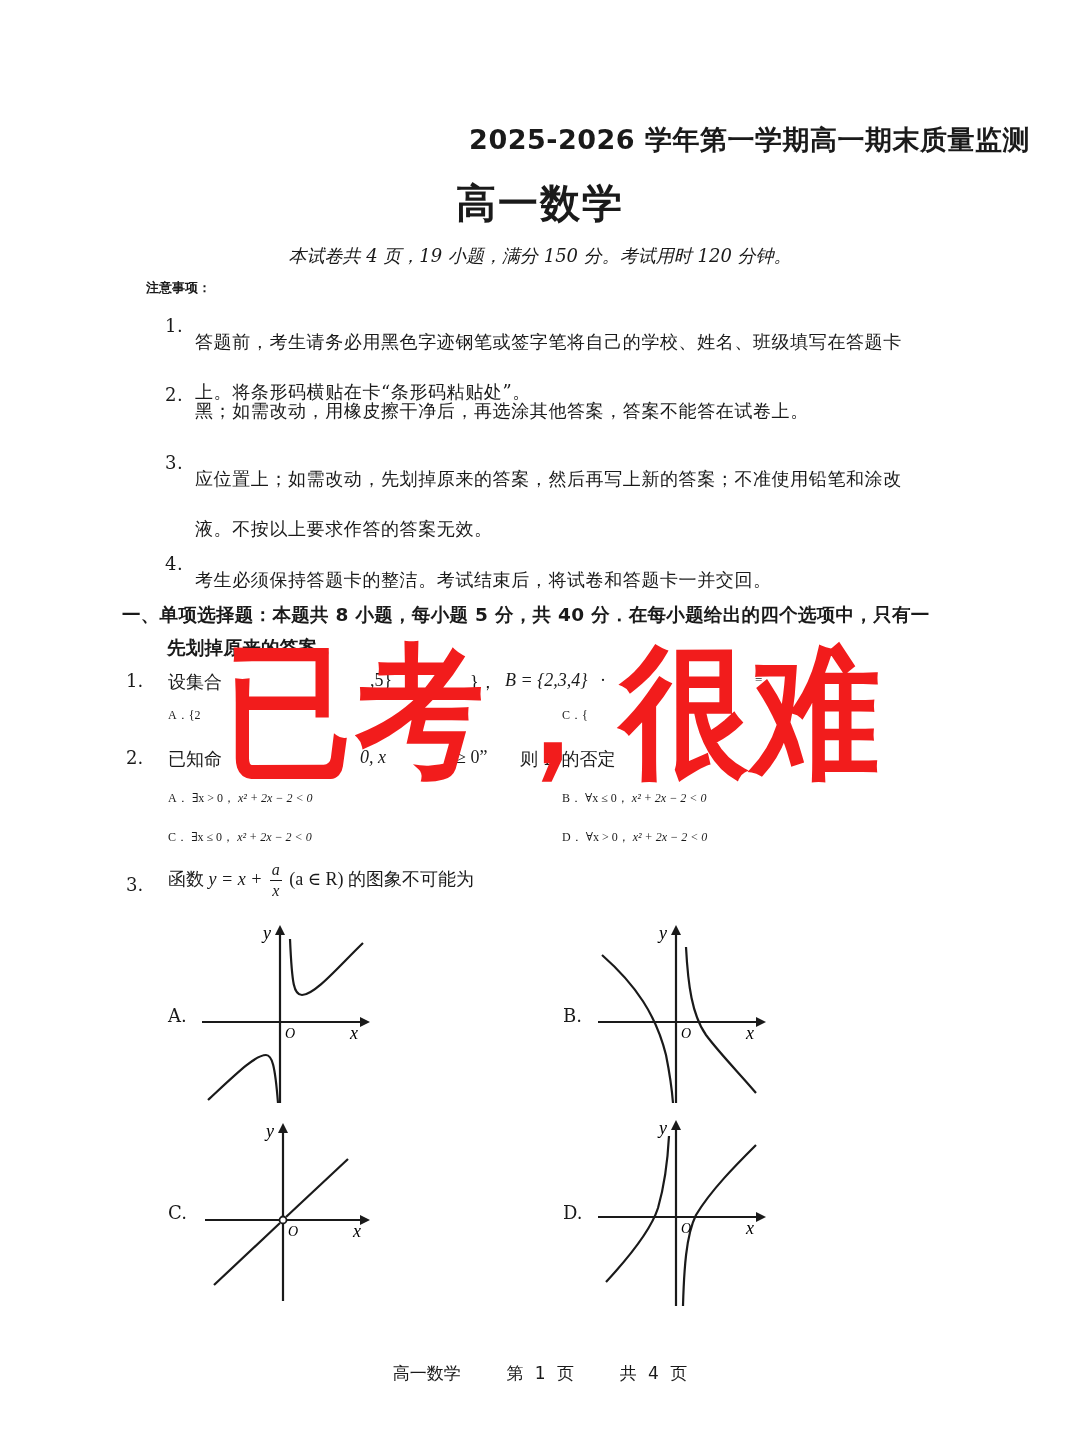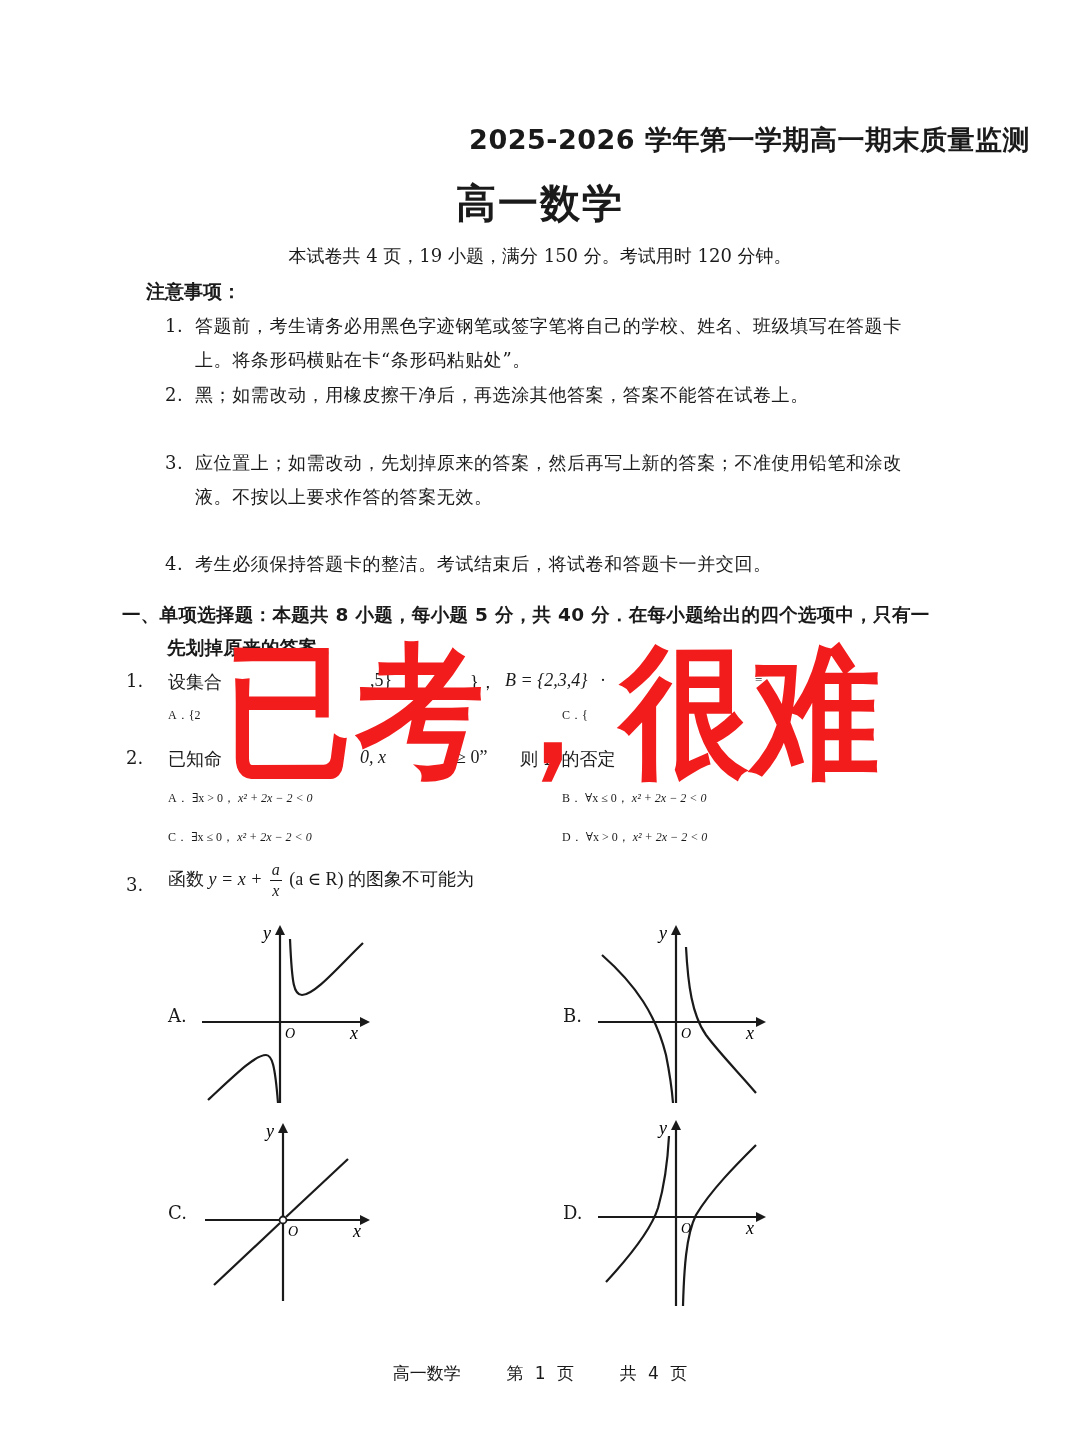--- a/index.html
+++ b/index.html
@@ -17,31 +17,32 @@
     }
     .exam-title span { position: relative; left: -50px; }
     .subject-title {
       left: 0; width: 1080px; top: 176px; text-align: center;
       font-family: "DejaVu Sans", "Liberation Sans", sans-serif;
       font-size: 40px; font-weight: bold; letter-spacing: 2px;
     }
     .exam-info {
       left: 0; width: 1080px; top: 244px; text-align: center;
       font-size: 18px;
+      font-style: italic;
     }
     .notes-heading {
-      left: 146px; top: 279px; font-size: 19px; font-weight: bold;
+      left: 146px; top: 279px; font-size: 13px; font-weight: bold;
       font-family: "DejaVu Sans", "Liberation Sans", sans-serif;
     }
     .note {
       left: 165px; width: 800px; font-size: 18px; line-height: 34px;
       letter-spacing: 0.6px;
     }
     .note .num { position: absolute; left: 0; top: 0; }
-    .note .txt { display: block; padding-left: 30px; }
+    .note .txt { display: block; padding-left: 30px; margin-top: 16px; }
     .section-heading {
       left: 122px; width: 840px; top: 598px; font-size: 18.5px; line-height: 33px;
       font-family: "DejaVu Sans", "Liberation Sans", sans-serif; font-weight: bold;
       letter-spacing: 0.3px;
     }
     .section-heading .cont { display: block; padding-left: 45px; }
     .q { font-size: 18px; }
     .q-num { left: 126px; }
     .q-text { left: 168px; }
     .opt { font-size: 12px; }

